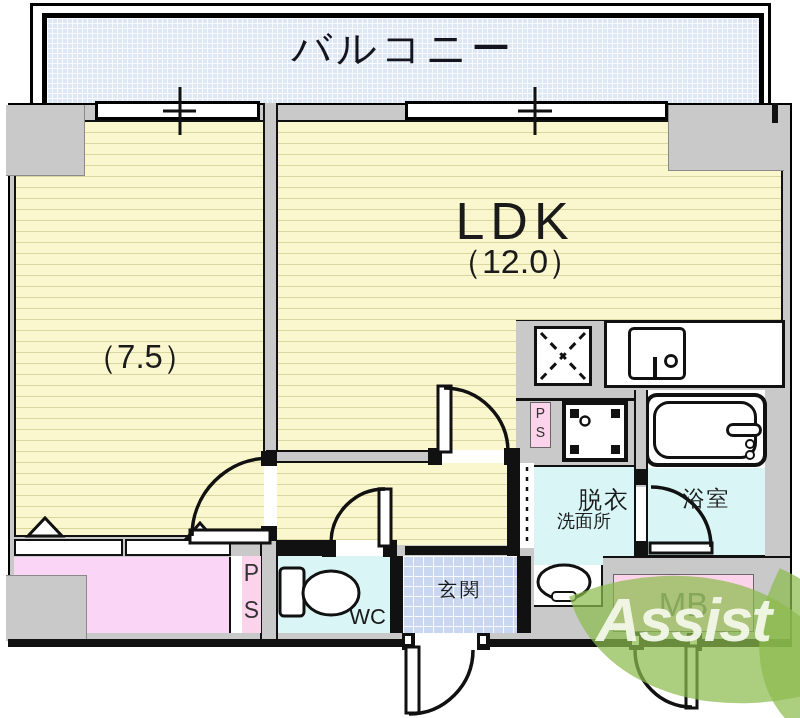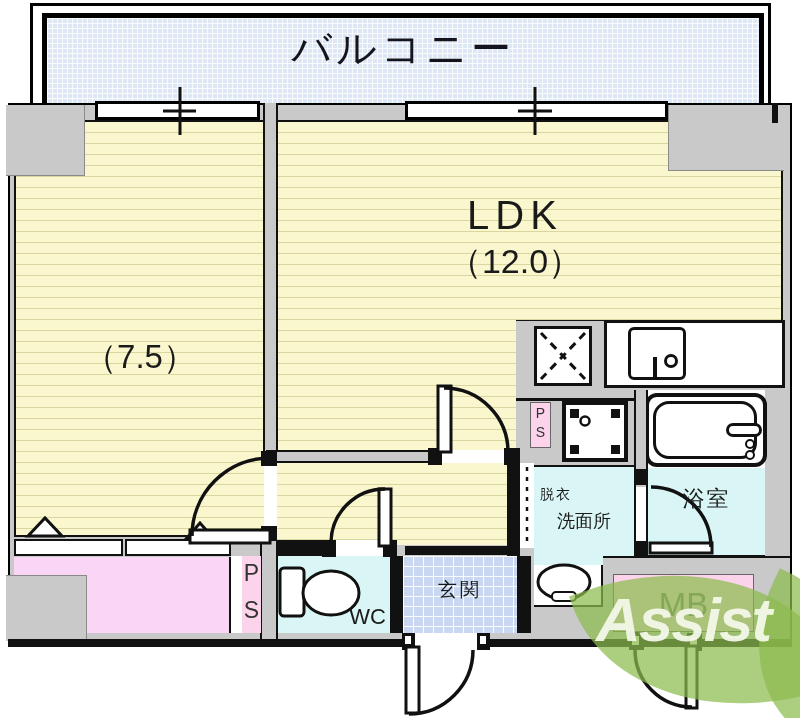--- a/index.html
+++ b/index.html
@@ -184,35 +184,35 @@
       <path d="M 651 487 A 60 60 0 0 1 711 547"></path>
       <path d="M 473 650 A 64 64 0 0 1 409 714"></path>
       <path d="M 635 650 A 57 57 0 0 0 692 707"></path>
     </g>
 
     <line x1="527" y1="467" x2="527" y2="545" stroke="#111" stroke-width="2.5" stroke-dasharray="4 6"></line>
   </svg>
 
   <div class="lbl" style="left:40px;top:338px;width:200px;font-size:33px;">（7.5）</div>
 
-  <div class="lbl" style="left:415px;top:192px;width:200px;font-size:40px;letter-spacing:6px;">LDK</div>
+  <div class="lbl" style="left:415px;top:192px;width:200px;font-size:52px;letter-spacing:6px;">LDK</div>
   <div class="lbl" style="left:410px;top:242px;width:210px;font-size:34px;">（12.0）</div>
 
 
   <div class="lbl" style="left:242px;top:560px;width:19px;font-size:23px;color:#333;">P</div>
   <div class="lbl" style="left:242px;top:597px;width:19px;font-size:23px;color:#333;">S</div>
 
   <div class="lbl" style="left:530px;top:405px;width:21px;font-size:14px;color:#333;">P</div>
   <div class="lbl" style="left:530px;top:424px;width:21px;font-size:14px;color:#333;">S</div>
 
   <div class="lbl" style="left:340px;top:604px;width:55px;font-size:22px;">WC</div>
 
   <div class="lbl" style="left:403px;top:579px;width:114px;font-size:19px;letter-spacing:3px;">玄関</div>
 
-  <div class="lbl" style="left:506px;top:486px;width:100px;font-size:14px;letter-spacing:2px;">脱衣</div>
+  <div class="lbl" style="left:554px;top:486px;width:100px;font-size:24px;letter-spacing:2px;">脱衣</div>
   <div class="lbl" style="left:534px;top:511px;width:100px;font-size:18px;">洗面所</div>
 
   <div class="lbl" style="left:648px;top:486px;width:117px;font-size:22px;letter-spacing:2px;">浴室</div>
 
   <div class="lbl" style="left:613px;top:586px;width:141px;font-size:33px;color:#737373;">MB</div>
 
   <div class="logo-leaf" style="left:592px;top:552px;width:230px;height:175px;border-radius:0 95% 0 95%;transform:rotate(-20deg);"></div>
   <div class="logo-leaf" style="left:745px;top:585px;width:110px;height:140px;border-radius:0 90% 0 90%;transform:rotate(25deg);"></div>
   <div class="logo-text" style="left:596px;top:584px;width:220px;">Assist</div>
 

